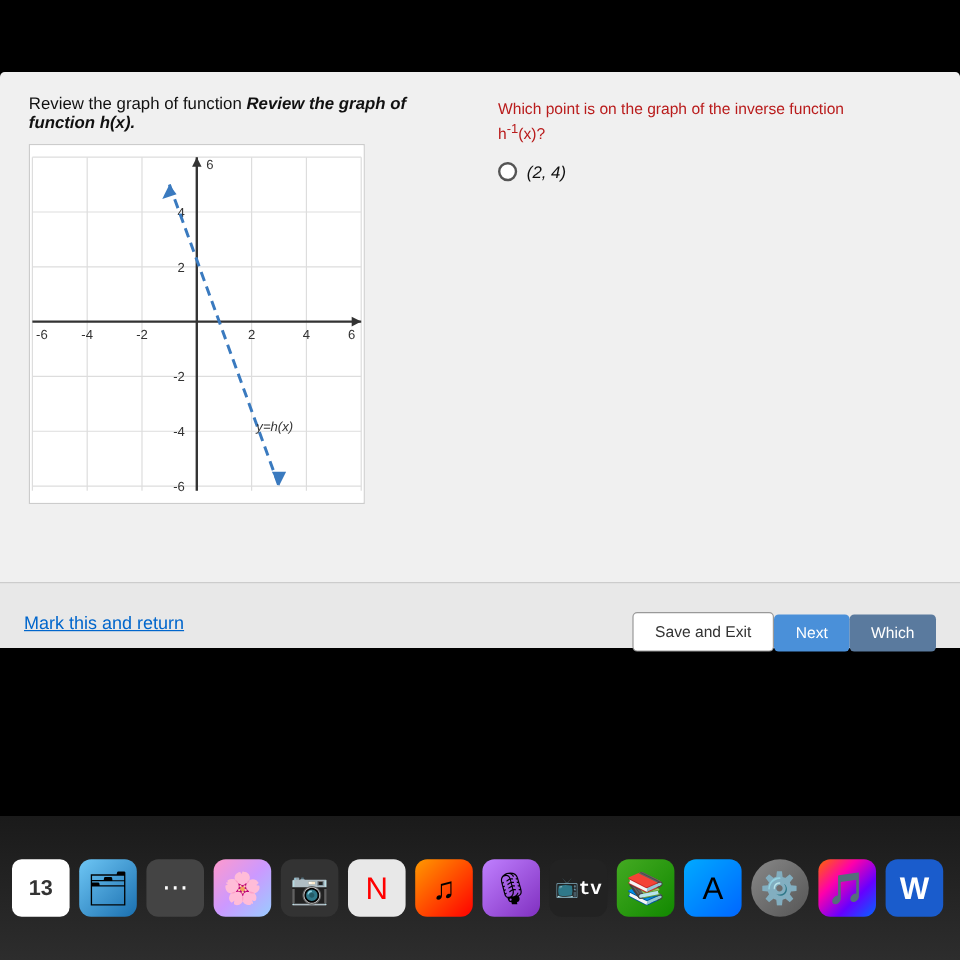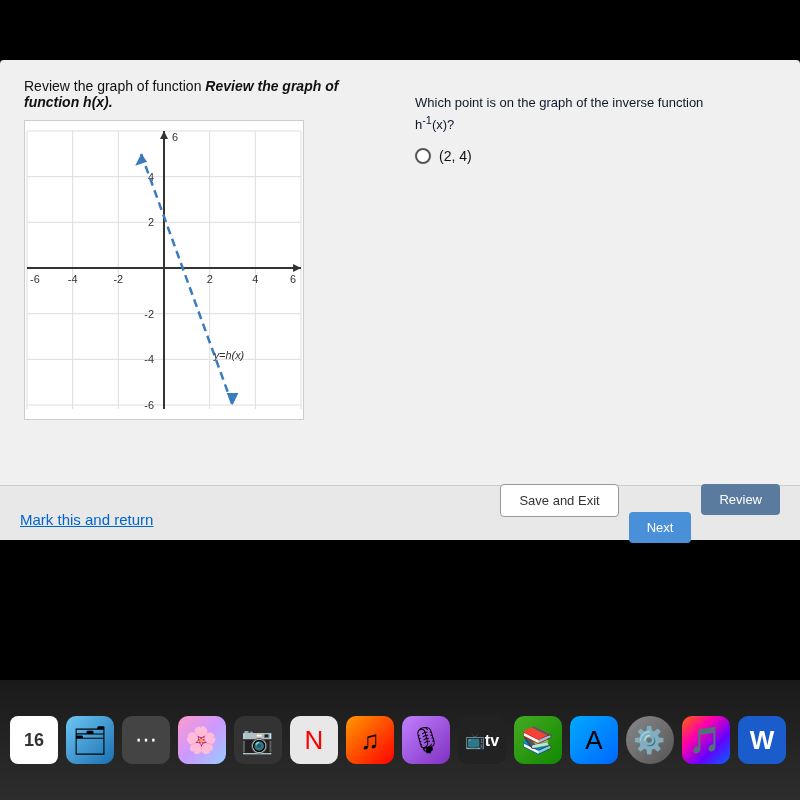--- a/index.html
+++ b/index.html
@@ -53,40 +53,40 @@
     .graph-container {
       background: white;
       border: 1px solid #ccc;
       width: 280px;
       height: 300px;
       position: relative;
     }
 
     .question-label {
       font-size: 13px;
-      color: #0f172a;
+      color: #b91c1c;
       margin-bottom: 14px;
       line-height: 1.4;
-      margin-top: 12px;
     }
 
     .options-list {
       list-style: none;
       display: flex;
       flex-direction: column;
       gap: 14px;
       margin-top: 10px;
     }
 
     .option-item {
       display: flex;
       align-items: center;
       gap: 8px;
       font-size: 14px;
       cursor: pointer;
+      font-style: italic;
     }
 
     .option-radio {
       width: 16px;
       height: 16px;
       border: 2px solid #555;
       border-radius: 50%;
       background: white;
       flex-shrink: 0;
     }
@@ -114,22 +114,21 @@
     .mark-link {
       color: #0066cc;
       font-size: 15px;
       text-decoration: underline;
       cursor: pointer;
       margin-top: 12px;
     }
 
     .bottom-buttons {
       display: flex;
-      gap: 10px;
-      align-items: flex-start;
+      align-items: flex-end;
     }
 
     .btn-save {
       background: white;
       border: 1px solid #999;
       border-radius: 4px;
       padding: 8px 18px;
       font-size: 13px;
       cursor: pointer;
       color: #333;
@@ -291,28 +290,28 @@
         </li>
       </ul>
     </div>
   </div>
 
   <div class="bottom-bar">
     <a class="mark-link">Mark this and return</a>
     <div class="bottom-buttons">
       <button class="btn-save">Save and Exit</button>
       <button class="btn-next">Next</button>
-      <button class="btn-submit">Review</button>
+      <button class="btn-submit">Which</button>
     </div>
   </div>
 </div>
 
 <div class="taskbar">
   <div class="date-badge taskbar-icon">
-    <span class="day">16</span>
+    <span class="day">13</span>
   </div>
   <div class="taskbar-icon" style="background:linear-gradient(135deg,#6ec6f5,#1a6faf);">
     <span style="font-size:28px;">🗂</span>
   </div>
   <div class="taskbar-icon" style="background:#444; border-radius:10px;">
     <span style="font-size:22px; color:white;">⋯</span>
   </div>
   <div class="taskbar-icon" style="background:linear-gradient(135deg,#f9c, #c9f, #9cf);">
     <span style="font-size:26px;">🌸</span>
   </div>
@@ -321,21 +320,21 @@
   </div>
   <div class="taskbar-icon" style="background:#e8e8e8; border-radius:10px;">
     <span style="font-size:26px; color:red;">N</span>
   </div>
   <div class="taskbar-icon" style="background:linear-gradient(135deg,#f90,#f00);">
     <span style="font-size:26px;">♫</span>
   </div>
   <div class="taskbar-icon" style="background:linear-gradient(135deg,#c080ff,#8030c0);">
     <span style="font-size:26px;">🎙</span>
   </div>
-  <div class="taskbar-icon" style="background:#222;">
+  <div class="taskbar-icon" style="background:#222;font-family:Liberation Mono, monospace;">
     <span style="font-size:16px; color:white; font-weight:bold;">📺tv</span>
   </div>
   <div class="taskbar-icon" style="background:linear-gradient(135deg,#4a2,#180);">
     <span style="font-size:26px;">📚</span>
   </div>
   <div class="taskbar-icon" style="background:linear-gradient(135deg,#0af,#06f);">
     <span style="font-size:26px;">A</span>
   </div>
   <div class="taskbar-icon" style="background:linear-gradient(135deg,#888,#555); border-radius:50%;">
     <span style="font-size:26px;">⚙️</span>

